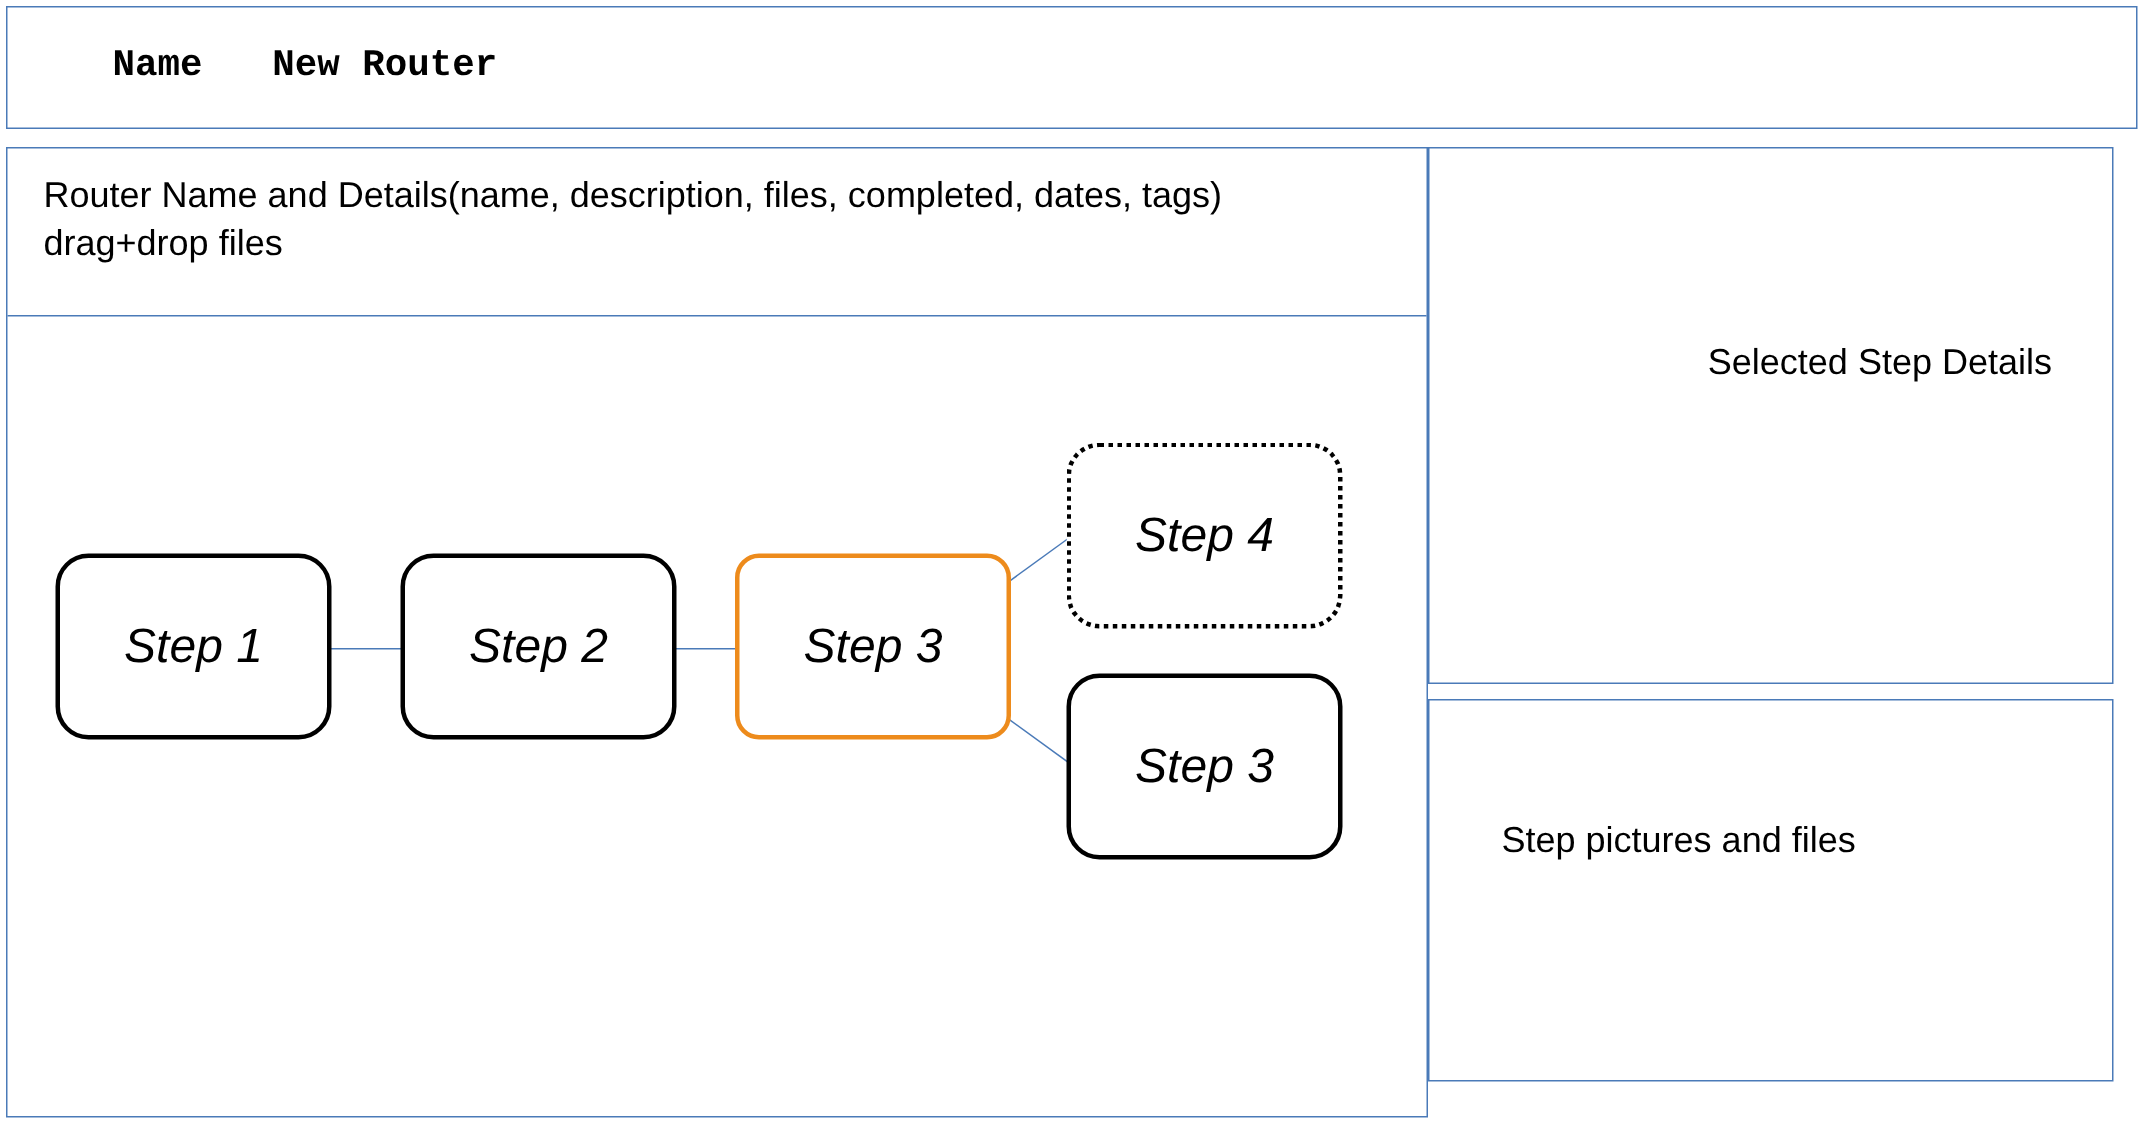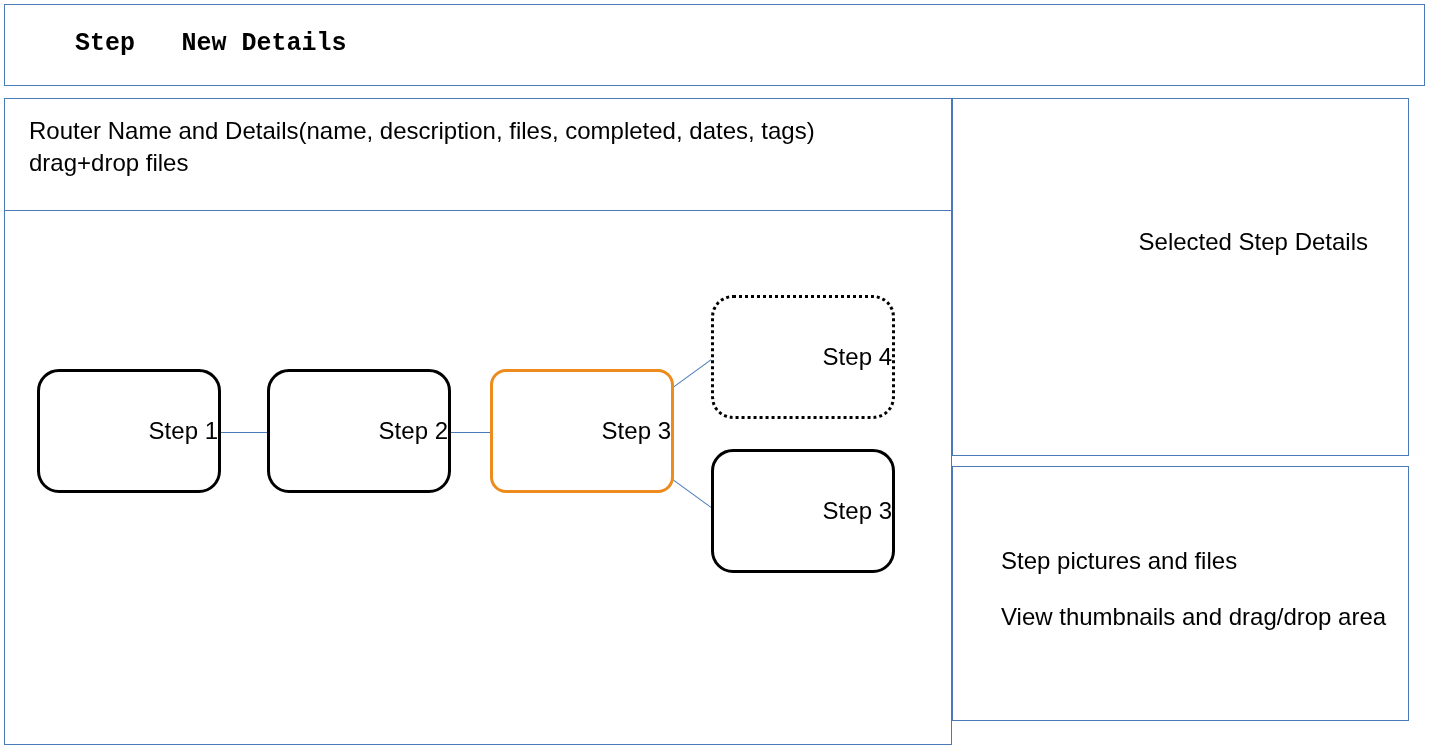--- a/index.html
+++ b/index.html
@@ -84,43 +84,44 @@
     }
 
     .step-box {
       position: absolute;
       width: 184px;
       height: 124px;
       border: 3px solid #000;
       border-radius: 22px;
       display: flex;
       align-items: center;
-      justify-content: flex-end;
-      font-size: 24px;
+      justify-content: center;
+      font-size: 32px;
       color: #000;
       background: #fff;
       z-index: 2;
+      font-style: italic;
     }
     .step-selected { border-color: #ed8b1c; }
     .step-dotted { border: 3px dotted #000; }
 
     .connector {
       position: absolute;
       height: 0;
       border-top: 1px solid #4a7ab8;
       transform-origin: 0 0;
       z-index: 1;
     }
   </style>
 </head>
 <body>
 
 <div class="header-bar">
-  <span class="menu-label">Step</span>
-  <span>New Details</span>
+  <span class="menu-label">Name</span>
+  <span>New Router</span>
 </div>
 
 <div class="content-row">
   <div class="main-panel">
     <div class="router-details">Router Name and Details(name, description, files, completed, dates, tags) drag+drop files</div>
 
     <div class="canvas">
 
       <div class="connector" style="left:215px; top:221px; width:50px;"></div>
       <div class="connector" style="left:445px; top:221px; width:44px;"></div>
@@ -144,16 +145,15 @@
       </div>
     </div>
   </div>
 
   <div class="right-col">
     <div class="right-top">
       <div class="right-top-text">Selected Step Details</div>
     </div>
     <div class="right-bottom">
       <p>Step pictures and files</p>
-      <p>View thumbnails and drag/drop area</p>
     </div>
   </div>
 </div>
 
 </body></html>

